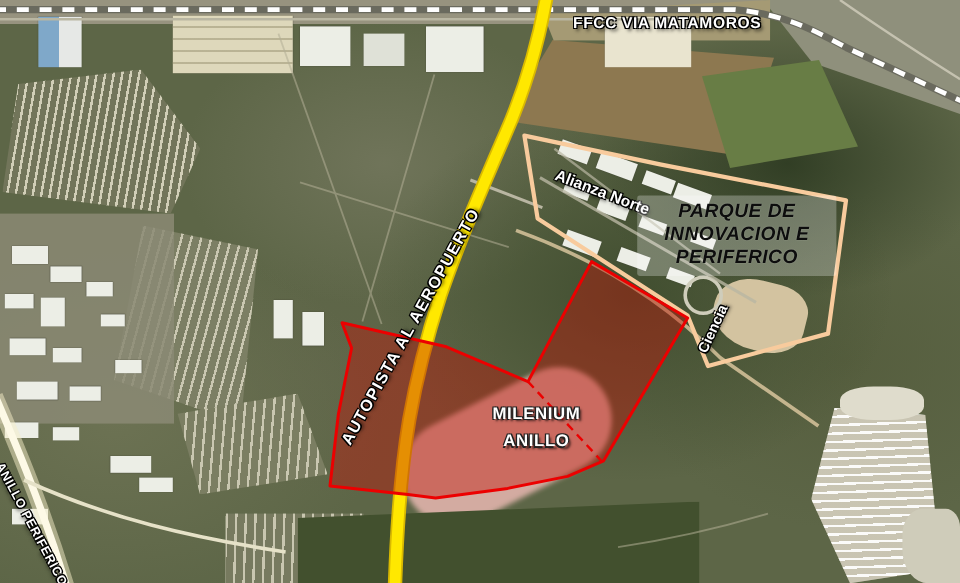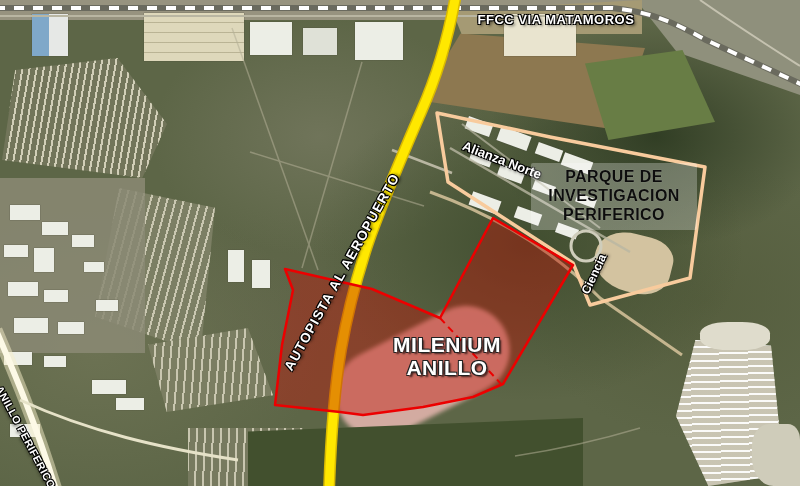--- a/index.html
+++ b/index.html
@@ -16,23 +16,23 @@
   }
   .patch{position:absolute;}
   .bld{position:absolute;background:#eceee6;box-shadow:0 0 1px rgba(60,60,50,.8);}
   svg.overlay{position:absolute;left:0;top:0;}
   .lbl{position:absolute;font-weight:bold;color:#fff;white-space:nowrap;
        text-shadow:-1px -1px 0 #000,1px -1px 0 #000,-1px 1px 0 #000,1px 1px 0 #000,2px 2px 3px rgba(0,0,0,.65);}
   .lbl.center{transform:translate(-50%,-50%);}
   .lbl-park{position:absolute;left:531px;top:163px;width:162px;text-align:center;
        color:#0d0d0d;font-weight:bold;font-size:16px;line-height:19px;letter-spacing:.4px;
        background:rgba(255,255,255,.27);padding:4px 2px 6px 2px;border-radius:2px;
-       text-shadow:0 0 1px rgba(255,255,255,.4);}
+       text-shadow:0 0 1px rgba(255,255,255,.4);font-style:italic;}
   .lbl-site{position:absolute;left:367px;top:333px;width:160px;text-align:center;
-       color:#fff;font-weight:bold;font-size:21px;line-height:23px;letter-spacing:.5px;
+       color:#fff;font-weight:bold;font-size:14px;line-height:23px;letter-spacing:.5px;
        text-shadow:-1px -1px 0 #222,1px -1px 0 #222,-1px 1px 0 #222,2px 2px 2px rgba(0,0,0,.7);}
   .rows{background-size:auto;}
 </style>
 </head>
 <body>
 
 <div class="stage">
 
   <div class="patch" style="left:0;top:0;width:640px;height:20px;background:#97937f;"></div>
   <div class="patch" style="left:636px;top:0;width:164px;height:95px;background:#8f907c;clip-path:polygon(0 0,100% 0,100% 100%,25% 55%);"></div>
@@ -148,17 +148,17 @@
 
   <div class="lbl center" style="left:594px;top:274px;font-size:12px;transform:translate(-50%,-50%) rotate(-65deg);">Ciencia</div>
 
   <div class="lbl-site">
     <div>MILENIUM</div>
     <div>ANILLO</div>
   </div>
 
   <div class="lbl-park">
     <div>PARQUE DE</div>
-    <div>INVESTIGACION</div>
+    <div>INNOVACION E</div>
     <div>PERIFERICO</div>
   </div>
 
 </div>
 
 </body></html>

